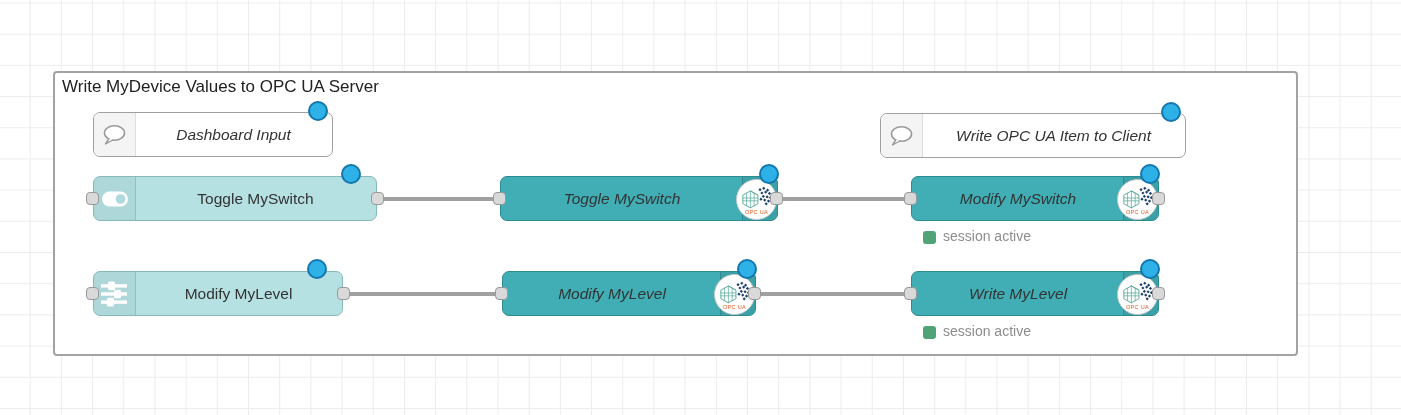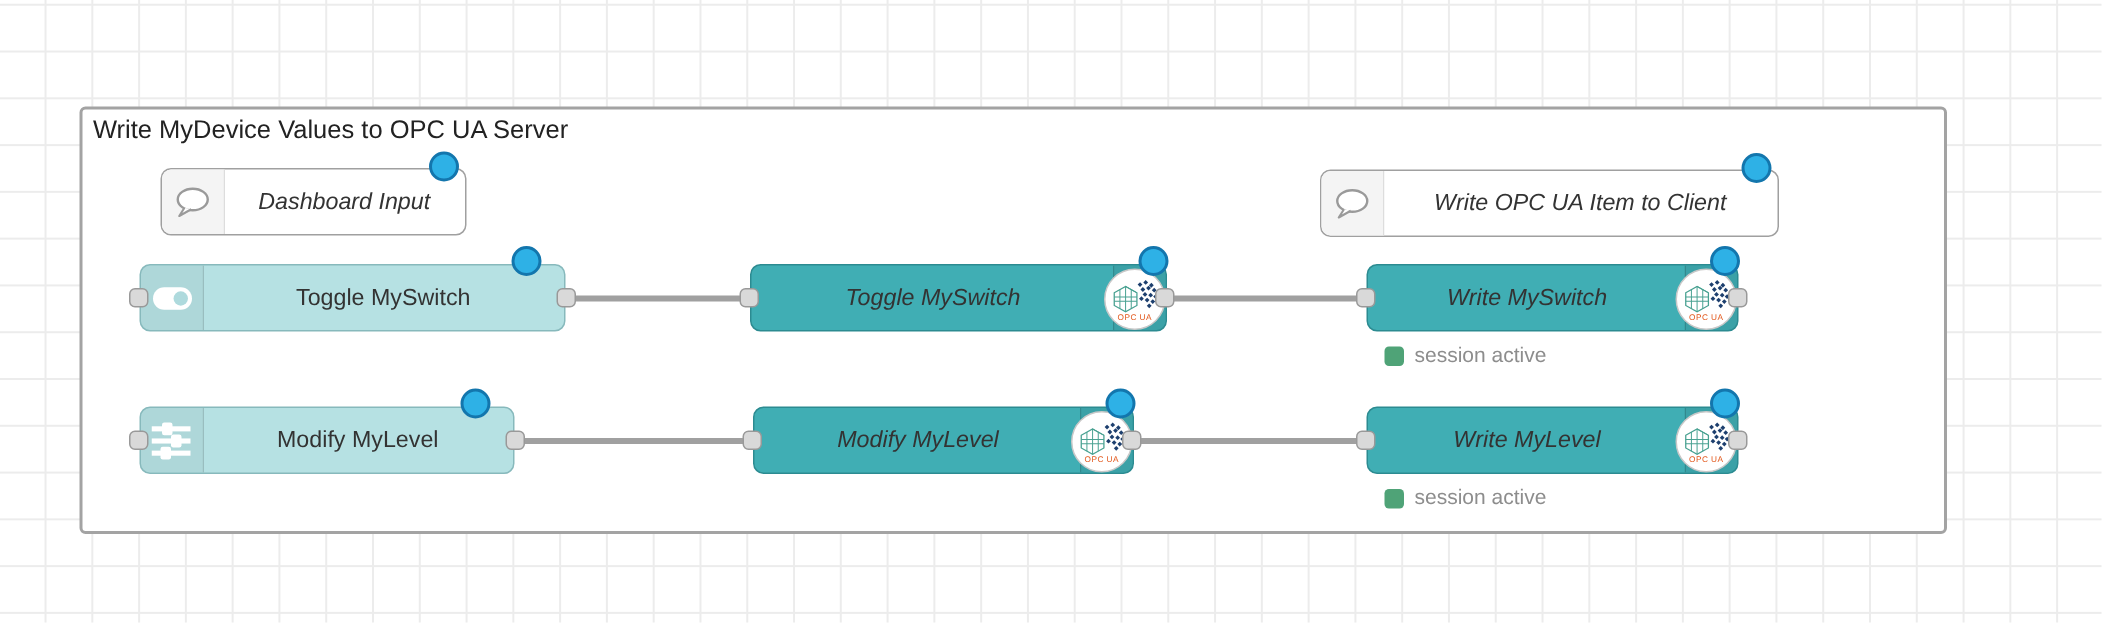--- a/index.html
+++ b/index.html
@@ -113,21 +113,21 @@
 
   <div class="group">
     <div class="group-label">Write MyDevice Values to OPC UA Server</div>
   </div>
 
   <div class="wire" style="left:377px;top:196.5px;width:125px"></div>
   <div class="wire" style="left:775px;top:196.5px;width:138px"></div>
   <div class="wire" style="left:344px;top:291.5px;width:158px"></div>
   <div class="wire" style="left:753px;top:291.5px;width:160px"></div>
 
-  <div class="comment" style="left:107px;top:112px;width:204px">
+  <div class="comment" style="left:93px;top:112px;width:240px">
     <div class="icon-area">
       <svg width="25" height="22" viewBox="0 0 25 22">
           <use href="#speech-bubble"></use>
         </svg>
     </div>
     <span class="comment-label">Dashboard Input</span>
     <div class="dot"></div>
   </div>
 
 
@@ -188,21 +188,21 @@
       <svg width="34" height="26" viewBox="0 0 36 26">
           <use href="#opcua-logo"></use>
         </svg>
       <span class="opcua-badge-text">OPC UA</span>
     </div>
     <div class="dot"></div>
   </div>
 
   <div class="node dark" style="left:911px;top:176px;width:248px">
     <div class="badge-area"></div>
-    <span class="node-label">Write MySwitch</span>
+    <span class="node-label">Modify MySwitch</span>
     <div class="opcua-badge">
       <svg width="34" height="26" viewBox="0 0 36 26">
           <use href="#opcua-logo"></use>
         </svg>
       <span class="opcua-badge-text">OPC UA</span>
     </div>
     <div class="dot"></div>
   </div>
 
   <div class="node dark" style="left:911px;top:271px;width:248px">

